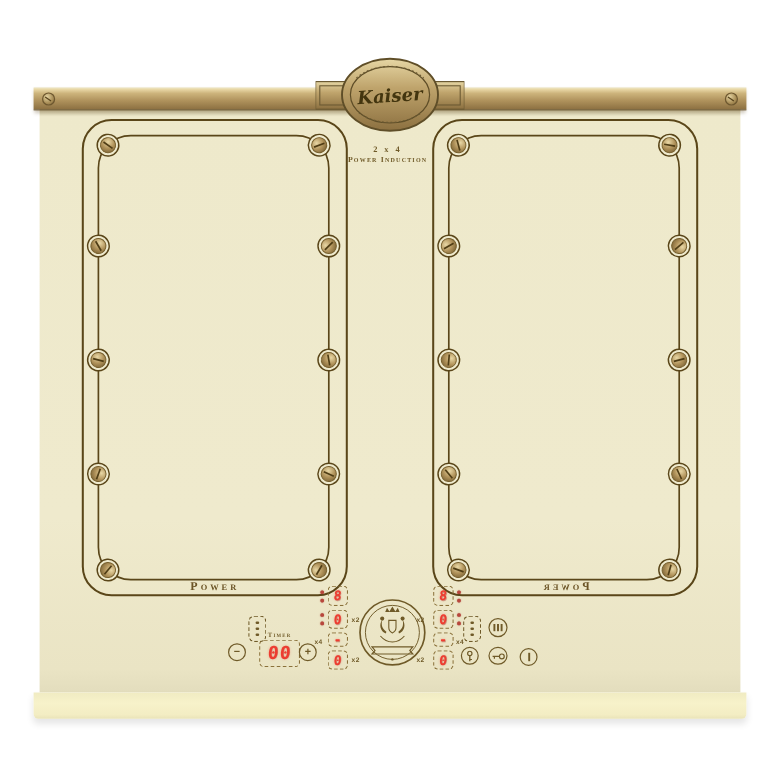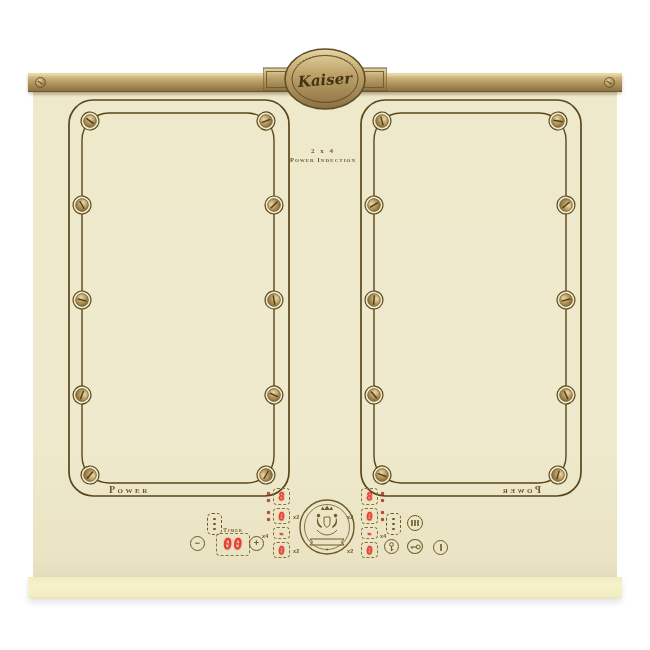--- a/index.html
+++ b/index.html
@@ -24,27 +24,27 @@
     background:radial-gradient(circle at 35% 30%,#e3d2a0,#a98e57 60%,#7c6336);
     border:1px solid #6e5830;}
   .rail-screw::after{content:"";position:absolute;left:1px;top:3.5px;width:6px;height:1.3px;
     background:#57431d;transform:rotate(35deg);}
 
   
   .badge{position:absolute;left:263px;top:47px;width:124px;height:64px;}
 
   
   .zone-svg{position:absolute;top:97px;}
-  .zone-label{position:absolute;top:484px;width:140px;height:12px;text-align:left;
+  .zone-label{position:absolute;top:484px;width:140px;height:12px;text-align:center;
     font-family:"Liberation Serif",serif;font-variant:small-caps;font-weight:700;
     font-size:10px;letter-spacing:2.5px;color:#6b5426;}
   .zone-label.mirror{transform:scaleX(-1);}
 
   
-  .spec{position:absolute;left:275px;top:147px;width:96px;text-align:center;color:#6f5a28;
+  .spec{position:absolute;left:275px;top:121px;width:96px;text-align:center;color:#6f5a28;
     font-family:"Liberation Serif",serif;}
   .spec .l1{font-size:7px;font-weight:700;letter-spacing:2px;}
   .spec .l2{font-size:9px;font-weight:700;font-variant:small-caps;letter-spacing:1px;
     border-bottom:1px solid #6f5a28;display:inline-block;padding:0 2px 1px;}
   .spec .l3{font-size:6.5px;font-weight:700;font-variant:small-caps;letter-spacing:1px;margin-top:1px;}
 
   
   .circle-btn{position:absolute;border:1.3px solid #6f5a28;border-radius:50%;
     display:flex;align-items:center;justify-content:center;color:#6f5a28;
     font-weight:700;background:transparent;box-sizing:border-box;}

